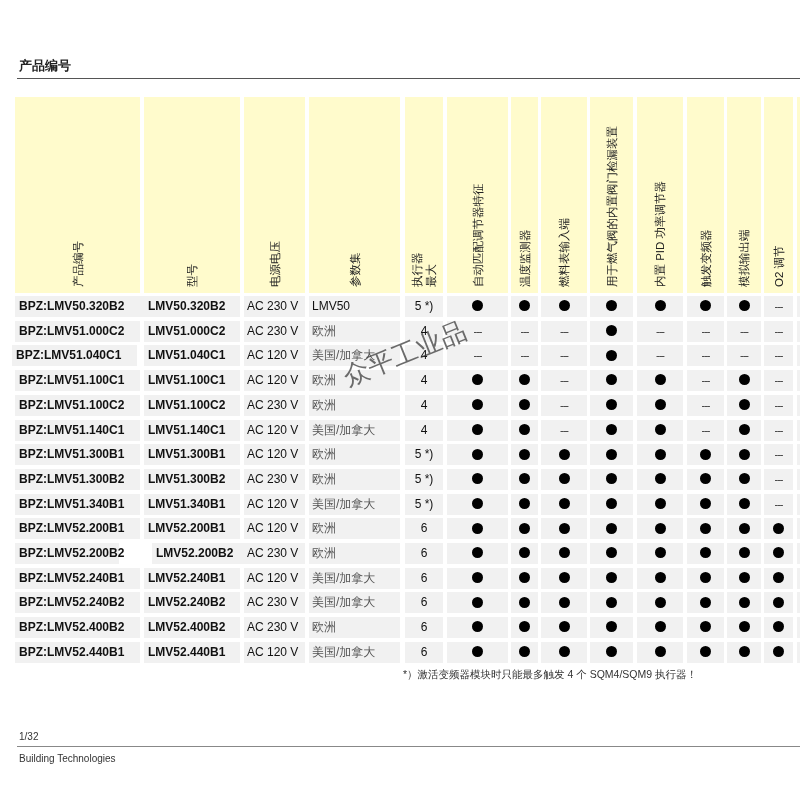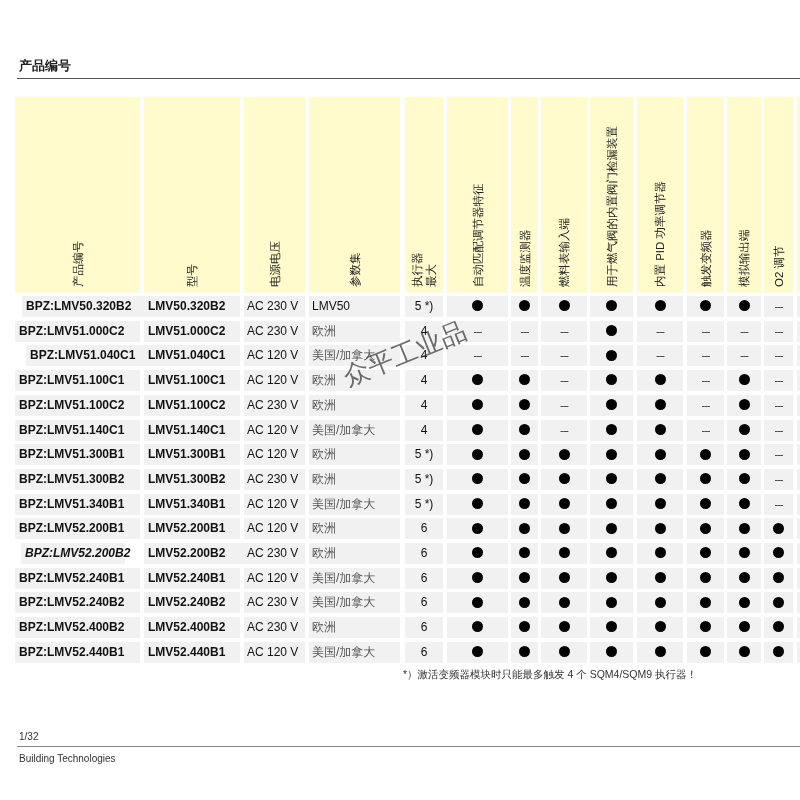--- a/index.html
+++ b/index.html
@@ -68,21 +68,21 @@
       <div class="vt">触发变频器</div>
     </div>
     <div class="hdr" style="left: 727px; width: 34px;">
       <div class="vt">模拟输出端</div>
     </div>
     <div class="hdr" style="left: 764px; width: 29px;">
       <div class="vt">O2 调节</div>
     </div>
     <div class="hdr" style="left: 797px; width: 40px;"></div>
     <div class="row" style="top: 296px; left: 0px;">
-      <div class="cell b" style="left: 22px; width: 135px;">BPZ:LMV50.320B2</div>
+      <div class="cell b" style="left: 15px; width: 135px;">BPZ:LMV50.320B2</div>
       <div class="cell b" style="left: 144px; width: 96px;">LMV50.320B2</div>
       <div class="cell t" style="left: 244px; width: 61px;">AC 230 V</div>
       <div class="cell t" style="left: 309px; width: 91px;">LMV50</div>
       <div class="cell c" style="left: 405px; width: 38px;">5 *)</div>
       <div class="cell c" style="left: 447px; width: 61px;"><span class="dot"></span></div>
       <div class="cell c" style="left: 511px; width: 27px;"><span class="dot"></span></div>
       <div class="cell c" style="left: 541px; width: 46px;"><span class="dot"></span></div>
       <div class="cell c" style="left: 590px; width: 43px;"><span class="dot"></span></div>
       <div class="cell c" style="left: 637px; width: 46px;"><span class="dot"></span></div>
       <div class="cell c" style="left: 687px; width: 37px;"><span class="dot"></span></div>
@@ -100,21 +100,21 @@
       <div class="cell c" style="left: 511px; width: 27px;"><span class="dash">---</span></div>
       <div class="cell c" style="left: 541px; width: 46px;"><span class="dash">---</span></div>
       <div class="cell c" style="left: 590px; width: 43px;"><span class="dot"></span></div>
       <div class="cell c" style="left: 637px; width: 46px;"><span class="dash">---</span></div>
       <div class="cell c" style="left: 687px; width: 37px;"><span class="dash">---</span></div>
       <div class="cell c" style="left: 727px; width: 34px;"><span class="dash">---</span></div>
       <div class="cell c" style="left: 764px; width: 29px;"><span class="dash">---</span></div>
       <div class="cell" style="left: 797px; width: 40px;"></div>
     </div>
     <div class="row" style="top: 345.4px; left: 0px;">
-      <div class="cell b" style="left: 26px; width: 125px;">BPZ:LMV51.040C1</div>
+      <div class="cell b" style="left: 12px; width: 125px;">BPZ:LMV51.040C1</div>
       <div class="cell b" style="left: 144px; width: 96px;">LMV51.040C1</div>
       <div class="cell t" style="left: 244px; width: 61px;">AC 120 V</div>
       <div class="cell t cn" style="left: 309px; width: 91px;">美国/加拿大</div>
       <div class="cell c" style="left: 405px; width: 38px;">4</div>
       <div class="cell c" style="left: 447px; width: 61px;"><span class="dash">---</span></div>
       <div class="cell c" style="left: 511px; width: 27px;"><span class="dash">---</span></div>
       <div class="cell c" style="left: 541px; width: 46px;"><span class="dash">---</span></div>
       <div class="cell c" style="left: 590px; width: 43px;"><span class="dot"></span></div>
       <div class="cell c" style="left: 637px; width: 46px;"><span class="dash">---</span></div>
       <div class="cell c" style="left: 687px; width: 37px;"><span class="dash">---</span></div>
@@ -228,22 +228,22 @@
       <div class="cell c" style="left: 511px; width: 27px;"><span class="dot"></span></div>
       <div class="cell c" style="left: 541px; width: 46px;"><span class="dot"></span></div>
       <div class="cell c" style="left: 590px; width: 43px;"><span class="dot"></span></div>
       <div class="cell c" style="left: 637px; width: 46px;"><span class="dot"></span></div>
       <div class="cell c" style="left: 687px; width: 37px;"><span class="dot"></span></div>
       <div class="cell c" style="left: 727px; width: 34px;"><span class="dot"></span></div>
       <div class="cell c" style="left: 764px; width: 29px;"><span class="dot"></span></div>
       <div class="cell" style="left: 797px; width: 40px;"></div>
     </div>
     <div class="row" style="top: 543px; left: 0px;">
-      <div class="cell b" style="left: 21px; width: 104px; font-style: italic;">BPZ:LMV52.200B2</div>
-      <div class="cell b" style="left: 144px; width: 112px;">LMV52.200B2</div>
+      <div class="cell b" style="left: 15px; width: 104px;">BPZ:LMV52.200B2</div>
+      <div class="cell b" style="left: 152px; width: 112px;">LMV52.200B2</div>
       <div class="cell t" style="left: 244px; width: 61px;">AC 230 V</div>
       <div class="cell t cn" style="left: 309px; width: 91px;">欧洲</div>
       <div class="cell c" style="left: 405px; width: 38px;">6</div>
       <div class="cell c" style="left: 447px; width: 61px;"><span class="dot"></span></div>
       <div class="cell c" style="left: 511px; width: 27px;"><span class="dot"></span></div>
       <div class="cell c" style="left: 541px; width: 46px;"><span class="dot"></span></div>
       <div class="cell c" style="left: 590px; width: 43px;"><span class="dot"></span></div>
       <div class="cell c" style="left: 637px; width: 46px;"><span class="dot"></span></div>
       <div class="cell c" style="left: 687px; width: 37px;"><span class="dot"></span></div>
       <div class="cell c" style="left: 727px; width: 34px;"><span class="dot"></span></div>

